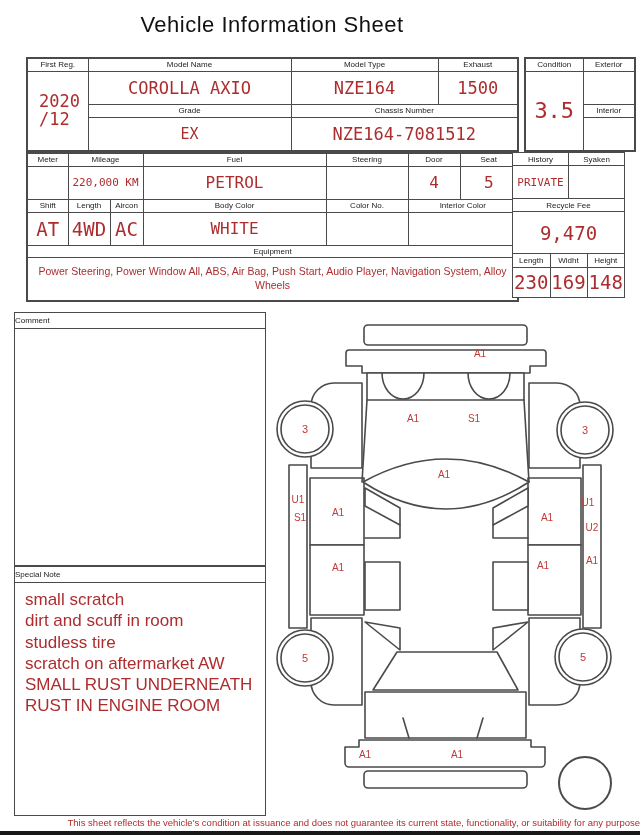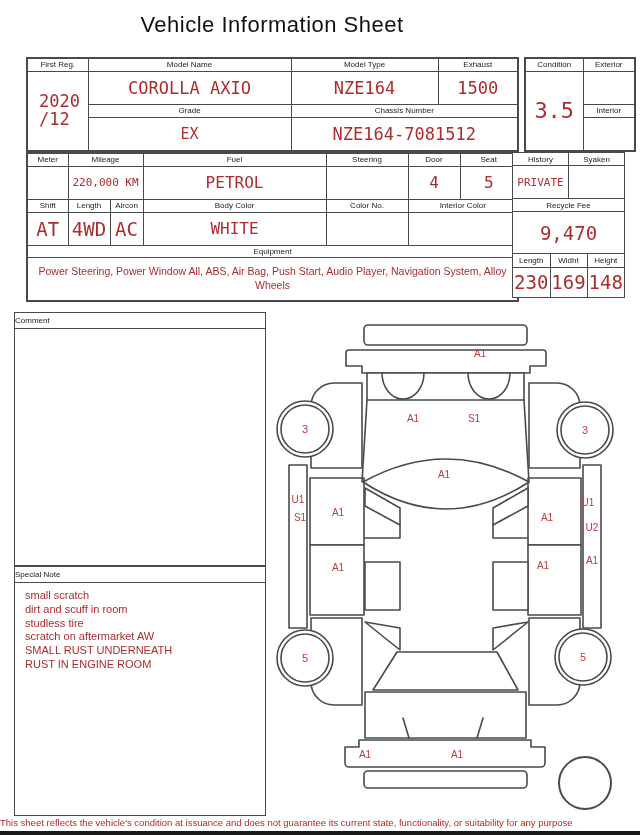--- a/index.html
+++ b/index.html
@@ -10,22 +10,22 @@
   table.tbl{border-collapse:collapse;table-layout:fixed;background:#fff;border:2px solid #4a4a4a;margin-left:12px;}
   table.tbl td{border:1px solid #4a4a4a;padding:0;text-align:center;vertical-align:middle;overflow:hidden;}
   td.hdr{font-size:8px;color:#222;}
   td.val{color:#ad2c2e;font-family:"DejaVu Sans Mono",monospace;}
   .fs17{font-size:17px;} .fs16{font-size:16px;} .fs15{font-size:15px;} .fs14{font-size:19px;}
   .fs22{font-size:22px;} .fs19{font-size:19px;} .fs11{font-size:11px;}
   td.equip{color:#ad2c2e;font-size:10.5px;text-align:left;vertical-align:top;
            padding:2px 5px;line-height:1.3;font-family:"Liberation Sans",sans-serif;}
   .box{position:absolute;border:1.5px solid #4a4a4a;background:#fff;}
   .boxhdr{height:15px;border-bottom:1px solid #4a4a4a;text-align:left;font-size:8px;color:#222;line-height:15px;}
-  .notes{padding:6px 10px;color:#ad2c2e;font-size:11px;line-height:1.25;text-align:left;}
-  #footer{top:817px;left:0;width:640px;text-align:left;font-size:9.5px;color:#b32a2a;}
+  .notes{padding:6px 10px;color:#ad2c2e;font-size:17px;line-height:1.25;text-align:left;}
+  #footer{top:817px;left:0;width:640px;text-align:right;font-size:9.5px;color:#b32a2a;}
   #bottom-bar{top:831px;left:0;width:640px;height:4px;background:#181818;}
   svg text{font-family:"Liberation Sans",sans-serif;fill:#c03a38;font-size:10px;text-anchor:middle;}
   svg text.tire{font-size:11px;}
 </style>
 </head>
 <body>
 
 <div id="sheet">
 
   <div id="title" class="abs">Vehicle Information Sheet</div>

